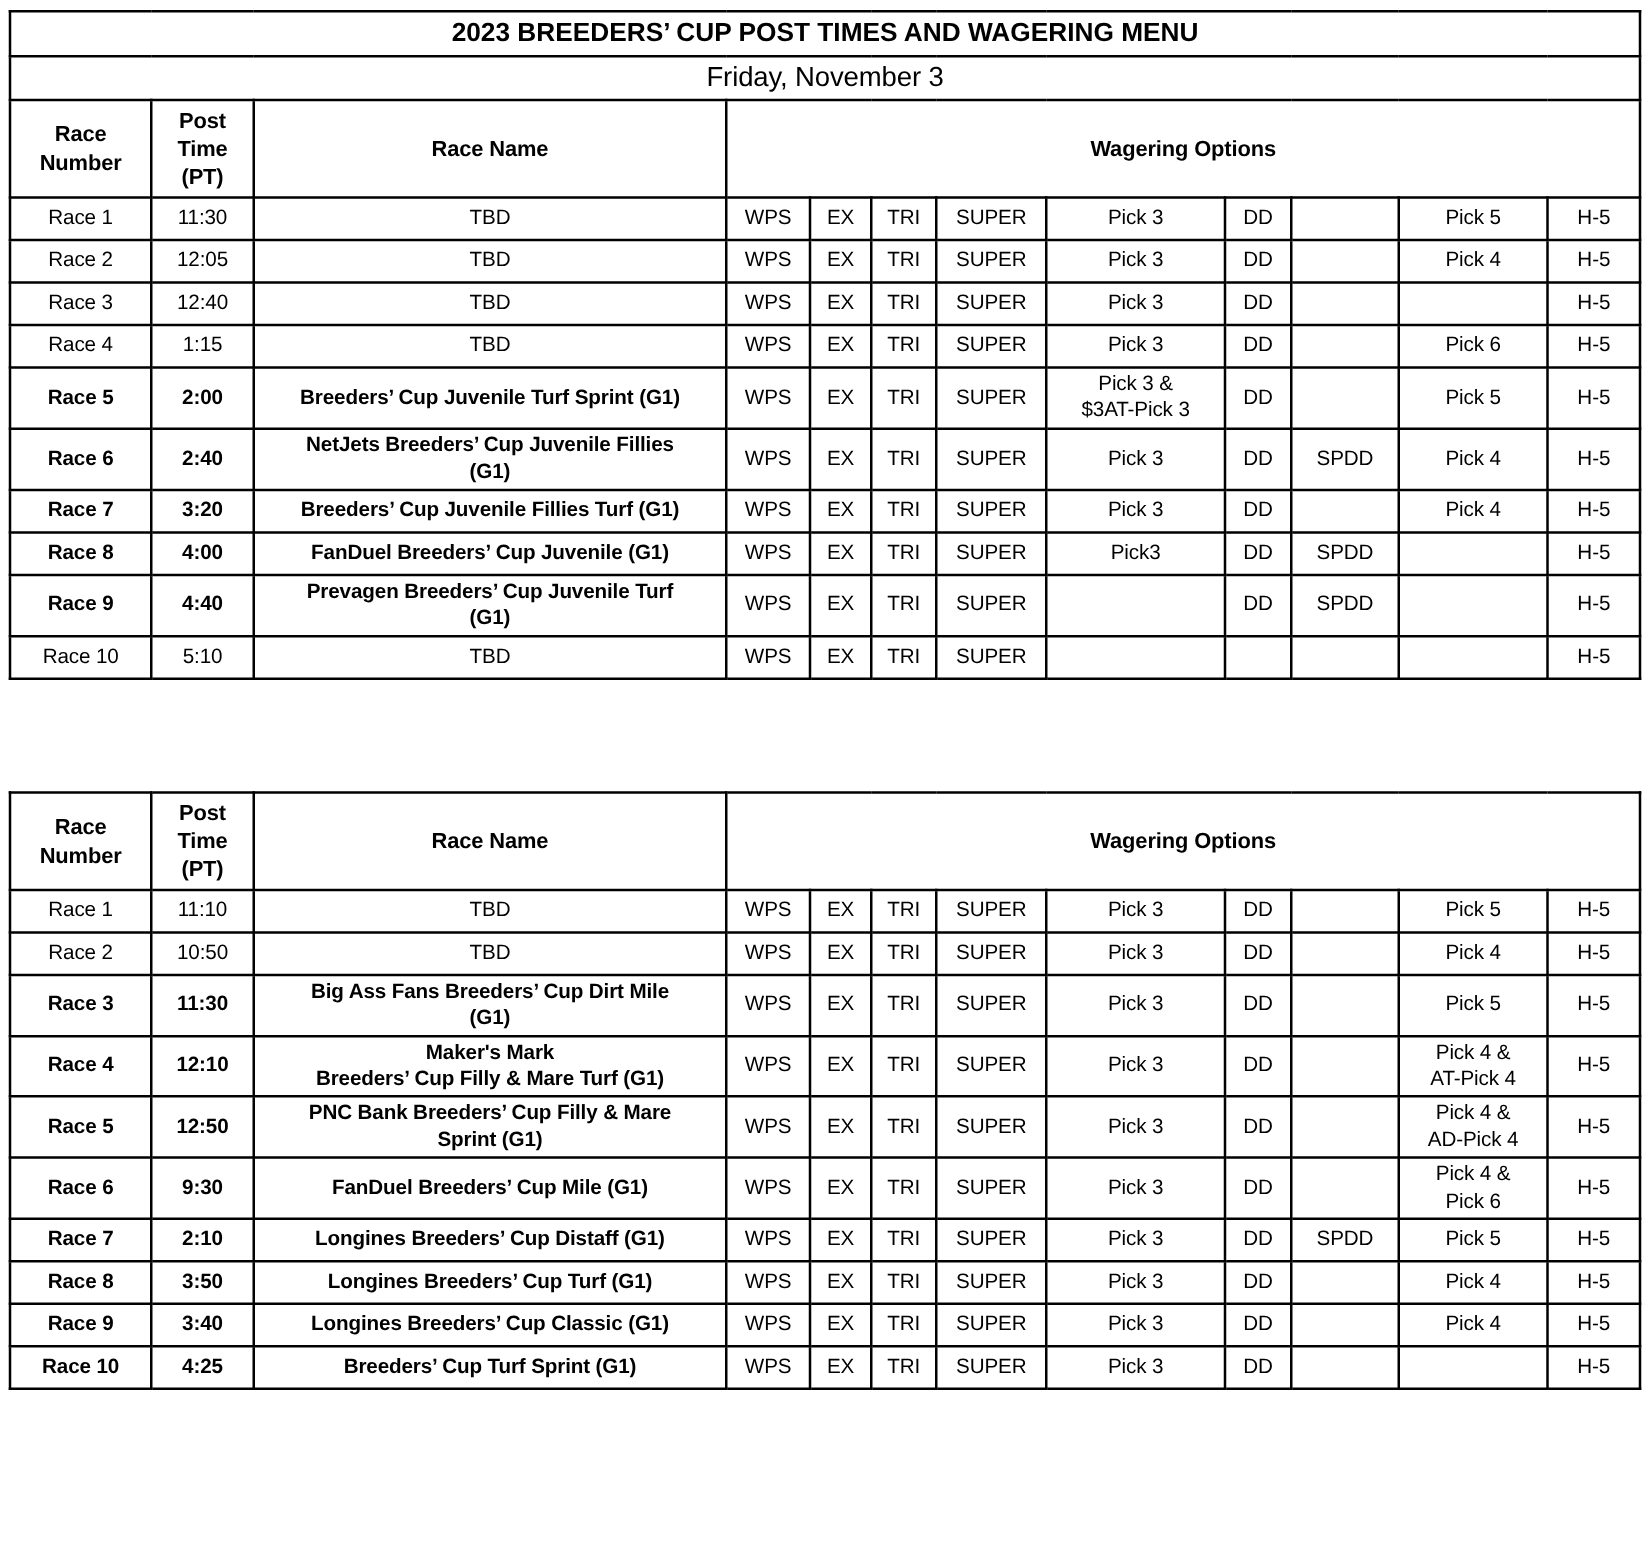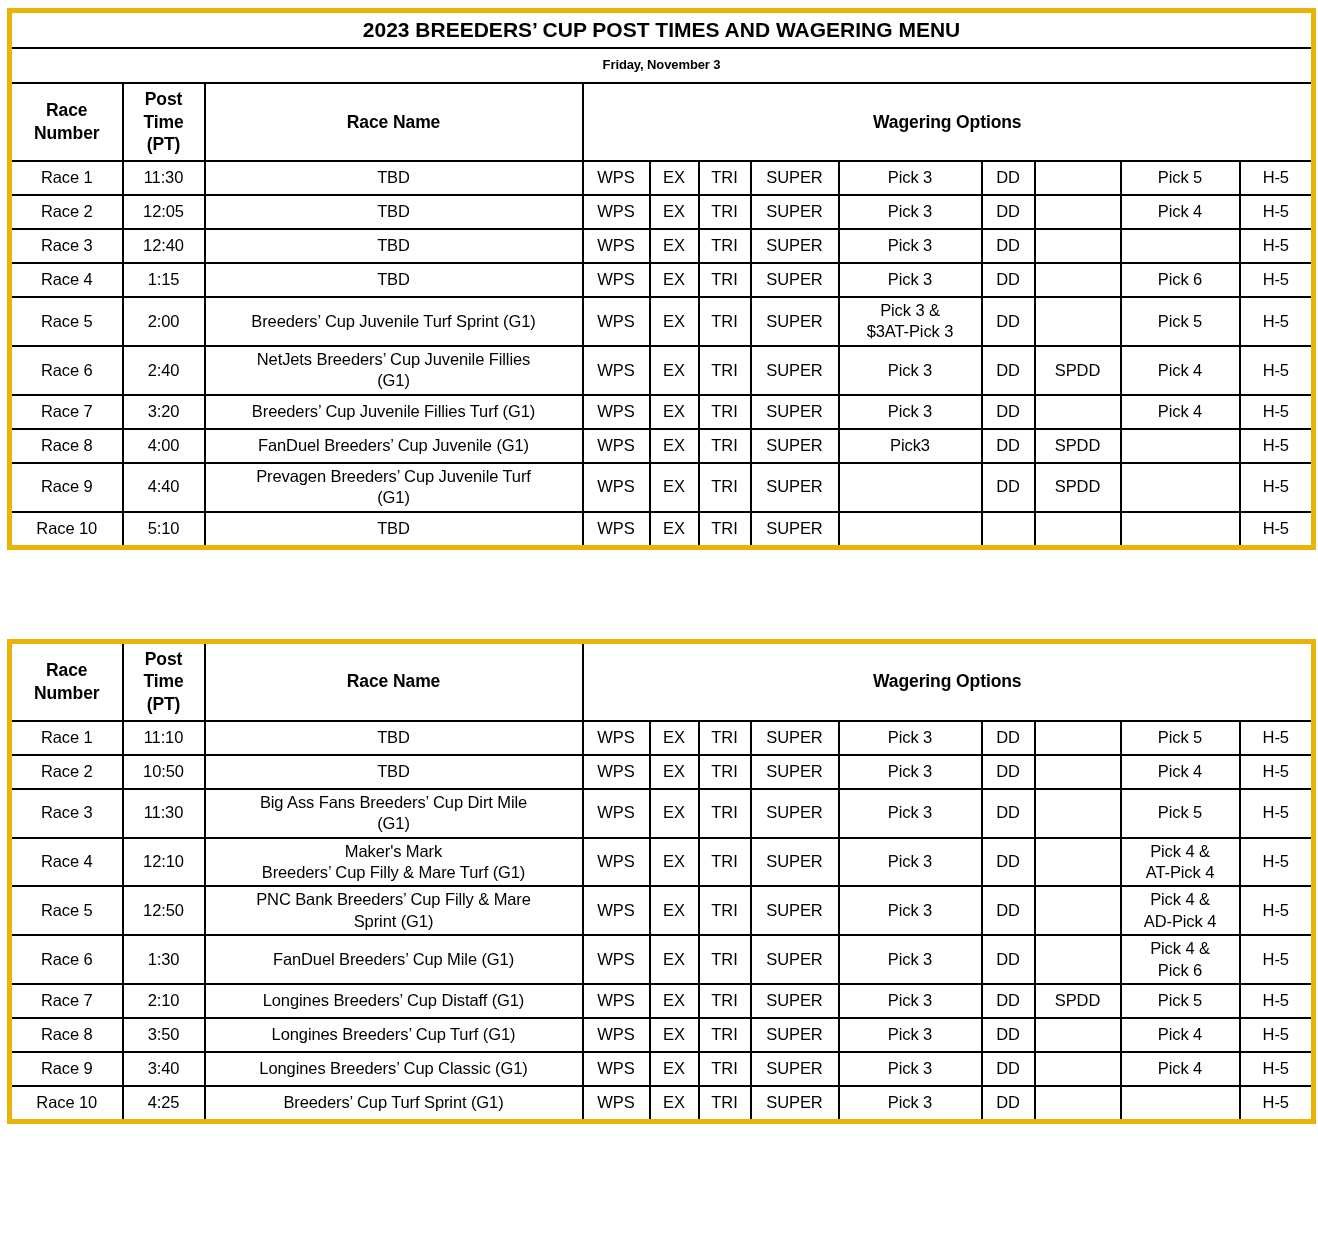--- a/index.html
+++ b/index.html
@@ -13,21 +13,21 @@
     min-height: 1250px;
     font-family: "Liberation Sans", sans-serif;
   }
   .page {
     padding: 8px 7px;
   }
   table.day-table {
     border-collapse: collapse;
     table-layout: fixed;
     width: 1304px;
-    border: 5px solid #eab308;
+    border: 1px solid #eab308;
   }
   table.day-table.second {
     margin-top: 89px;
   }
   td {
     border: 2px solid #000;
     text-align: center;
     vertical-align: middle;
     padding: 2px 2px;
     font-size: 16.5px;
@@ -36,35 +36,35 @@
     white-space: pre-line;
     overflow: hidden;
   }
   .title-row td {
     font-size: 21px;
     font-weight: 700;
     height: 30px;
     letter-spacing: 0;
   }
   .day-row td {
-    font-size: 13px;
-    font-weight: 700;
+    font-size: 22px;
+    font-weight: 400;
     height: 29px;
     margin-left: 14px;
   }
   .head-row td {
     font-size: 17.5px;
     font-weight: 700;
     height: 72px;
   }
   tr.data td {
     height: 28px;
   }
   tr.data.bold td:nth-child(-n+3) {
-    font-weight: 400;
+    font-weight: 700;
     margin-top: 18px;
   }
 </style>
 </head>
 <body>
 
 <div class="page">
 
   <table class="day-table">
     <colgroup>
@@ -342,21 +342,21 @@
           <td>SUPER</td>
           <td>Pick 3</td>
           <td>DD</td>
           <td></td>
           <td>Pick 4 &amp;
 AD-Pick 4</td>
           <td>H-5</td>
         </tr>
         <tr class="data bold">
           <td>Race 6</td>
-          <td>1:30</td>
+          <td>9:30</td>
           <td>FanDuel Breeders’ Cup Mile (G1)</td>
           <td>WPS</td>
           <td>EX</td>
           <td>TRI</td>
           <td>SUPER</td>
           <td>Pick 3</td>
           <td>DD</td>
           <td></td>
           <td>Pick 4 &amp;
 Pick 6</td>

